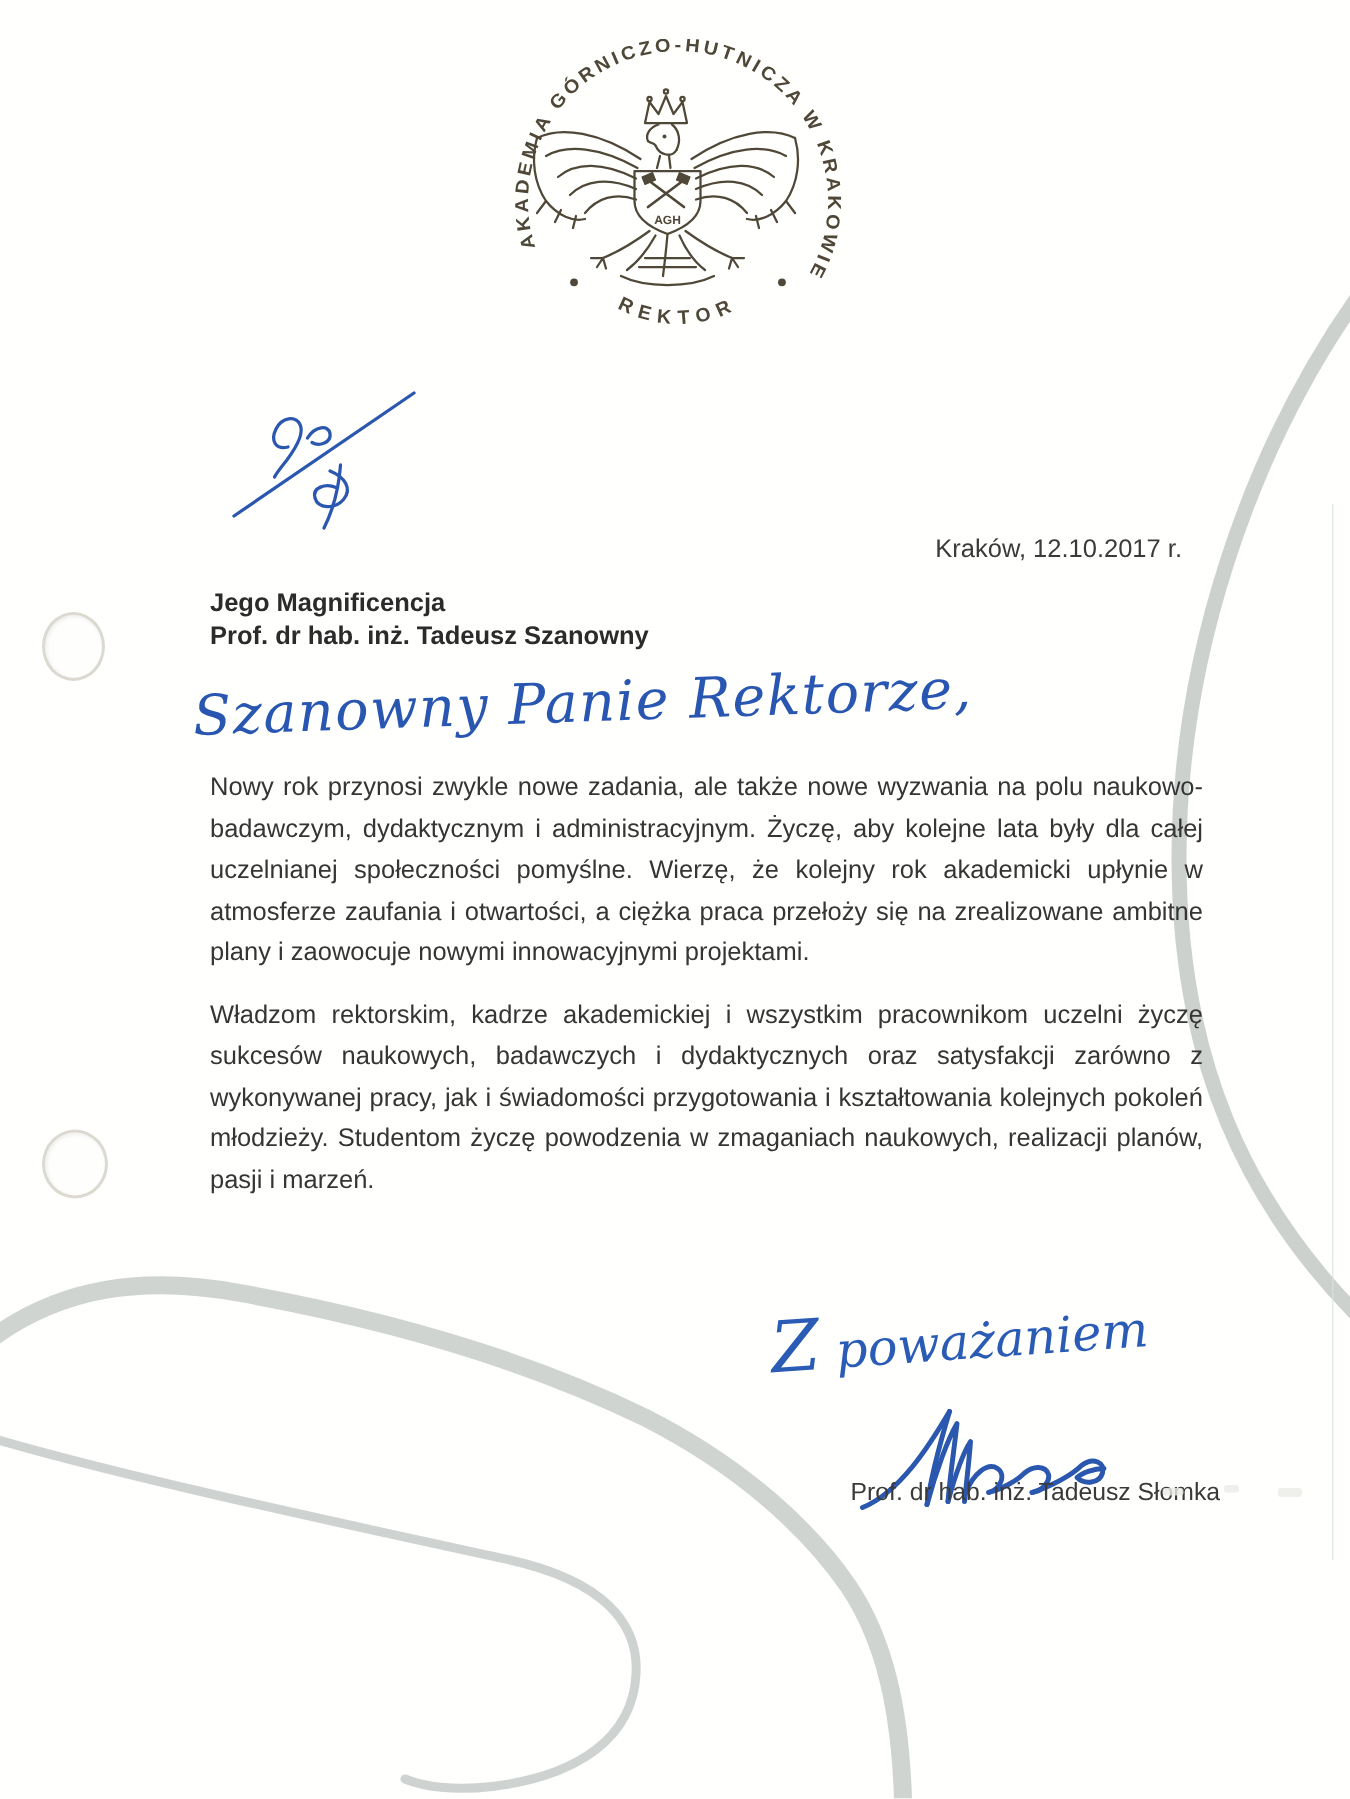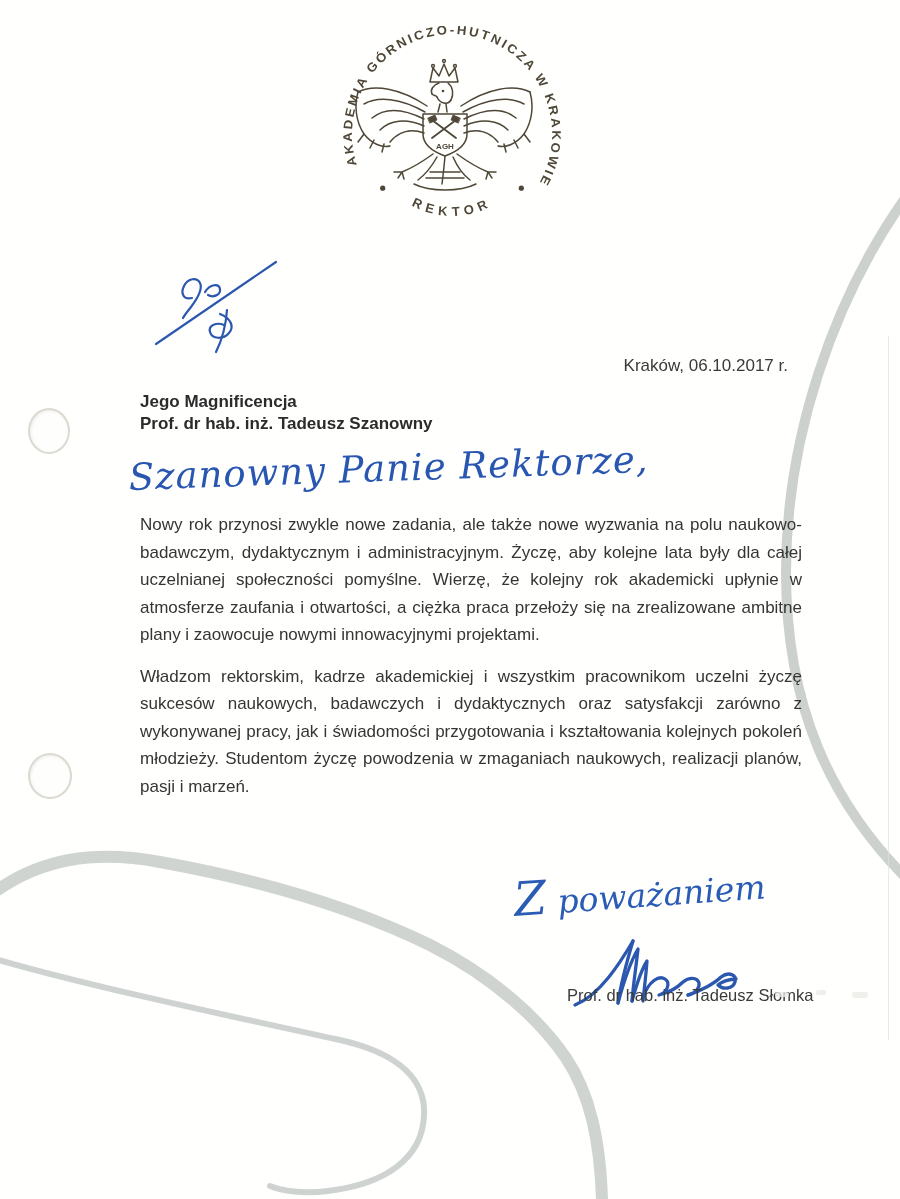--- a/index.html
+++ b/index.html
@@ -119,21 +119,21 @@
   <svg class="initials-svg" viewBox="0 0 135 105">
     <g class="ink" stroke-width="2.2">
       <path d="M 6,92 L 126,10"></path>
       <path d="M 42,46 C 34,48 30,42 34,34 C 38,26 47,25 50,31 C 53,37 47,47 41,55 C 37,60 34,64 33,66"></path>
       <path d="M 55,40 C 60,32 69,31 70,37 C 71,43 63,46 58,43"></path>
       <path d="M 70,62 C 80,66 85,74 79,81 C 73,88 62,87 60,80 C 58,73 67,70 74,73"></path>
       <path d="M 77,58 C 76,72 72,88 66,100"></path>
     </g>
   </svg>
 
-  <div class="date">Kraków, 06.10.2017 r.</div>
+  <div class="date">Kraków, 12.10.2017 r.</div>
 
   <div class="addressee">
     <div>Jego Magnificencja</div>
     <div>Prof. dr hab. inż. Tadeusz Szanowny</div>
   </div>
 
   <div class="salutation">Szanowny Panie Rektorze,</div>
 
   <div class="body-text">
     <p>Nowy rok przynosi zwykle nowe zadania, ale także nowe wyzwania na polu naukowo-badawczym, dydaktycznym i administracyjnym. Życzę, aby kolejne lata były dla całej uczelnianej społeczności pomyślne. Wierzę, że kolejny rok akademicki upłynie w atmosferze zaufania i otwartości, a ciężka praca przełoży się na zrealizowane ambitne plany i zaowocuje nowymi innowacyjnymi projektami.</p>

